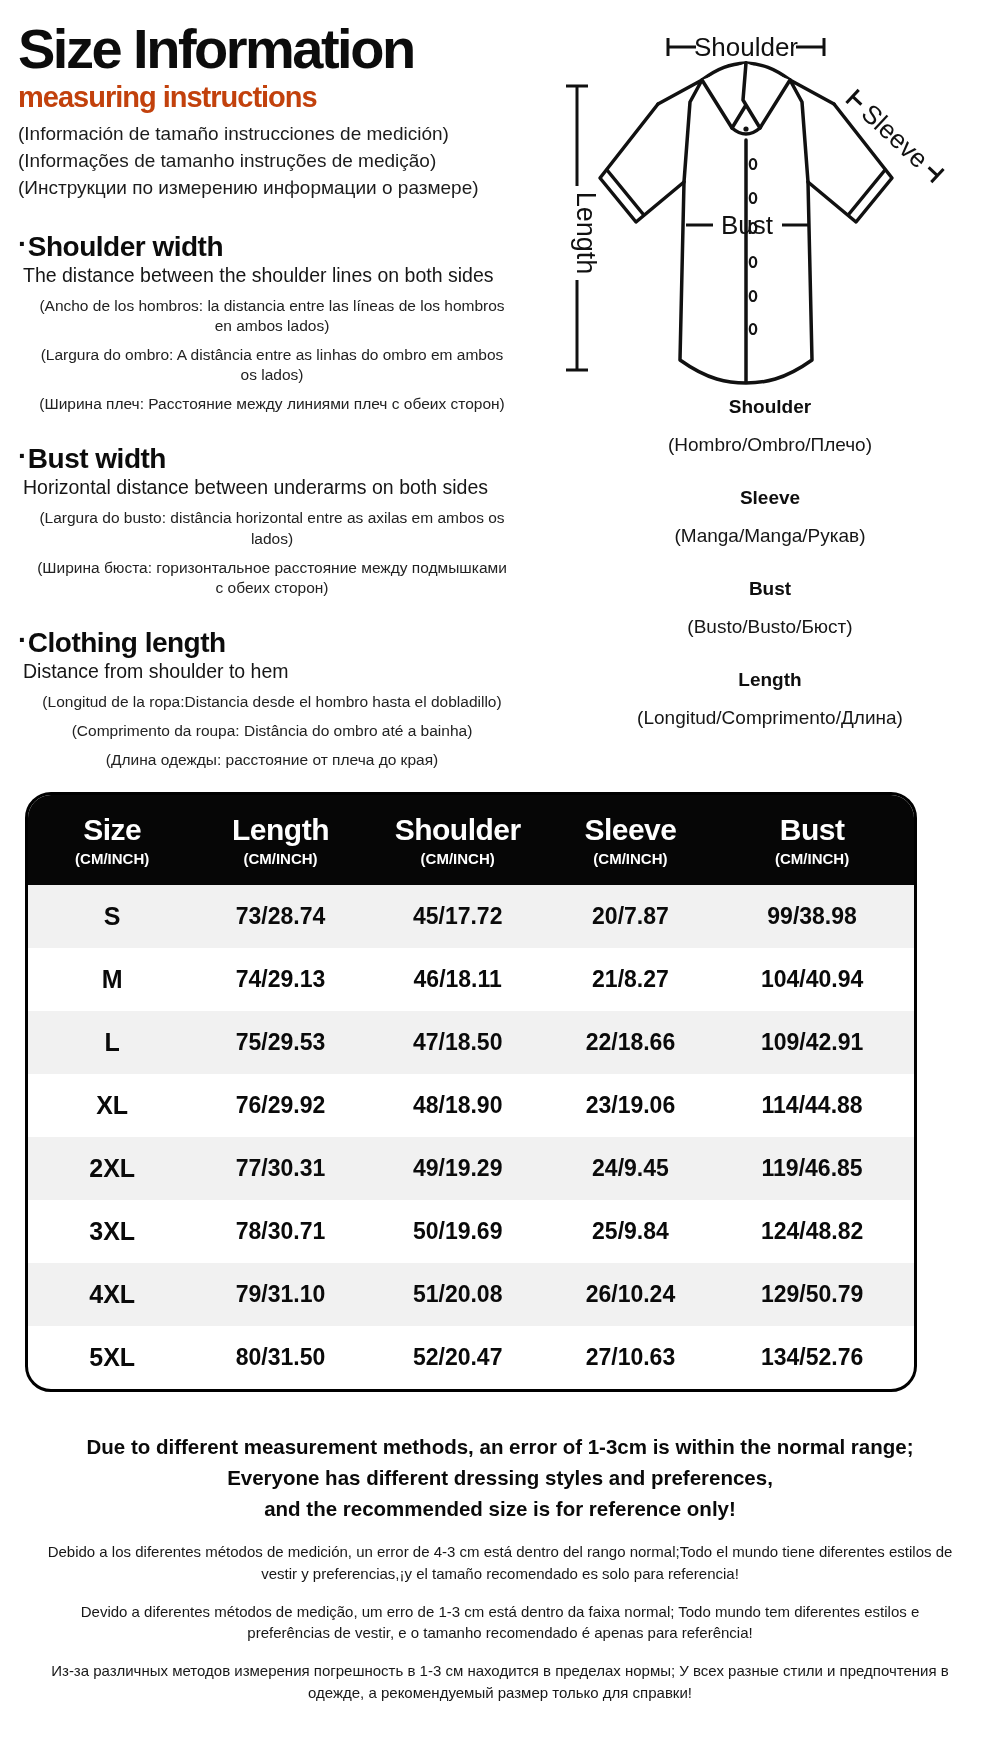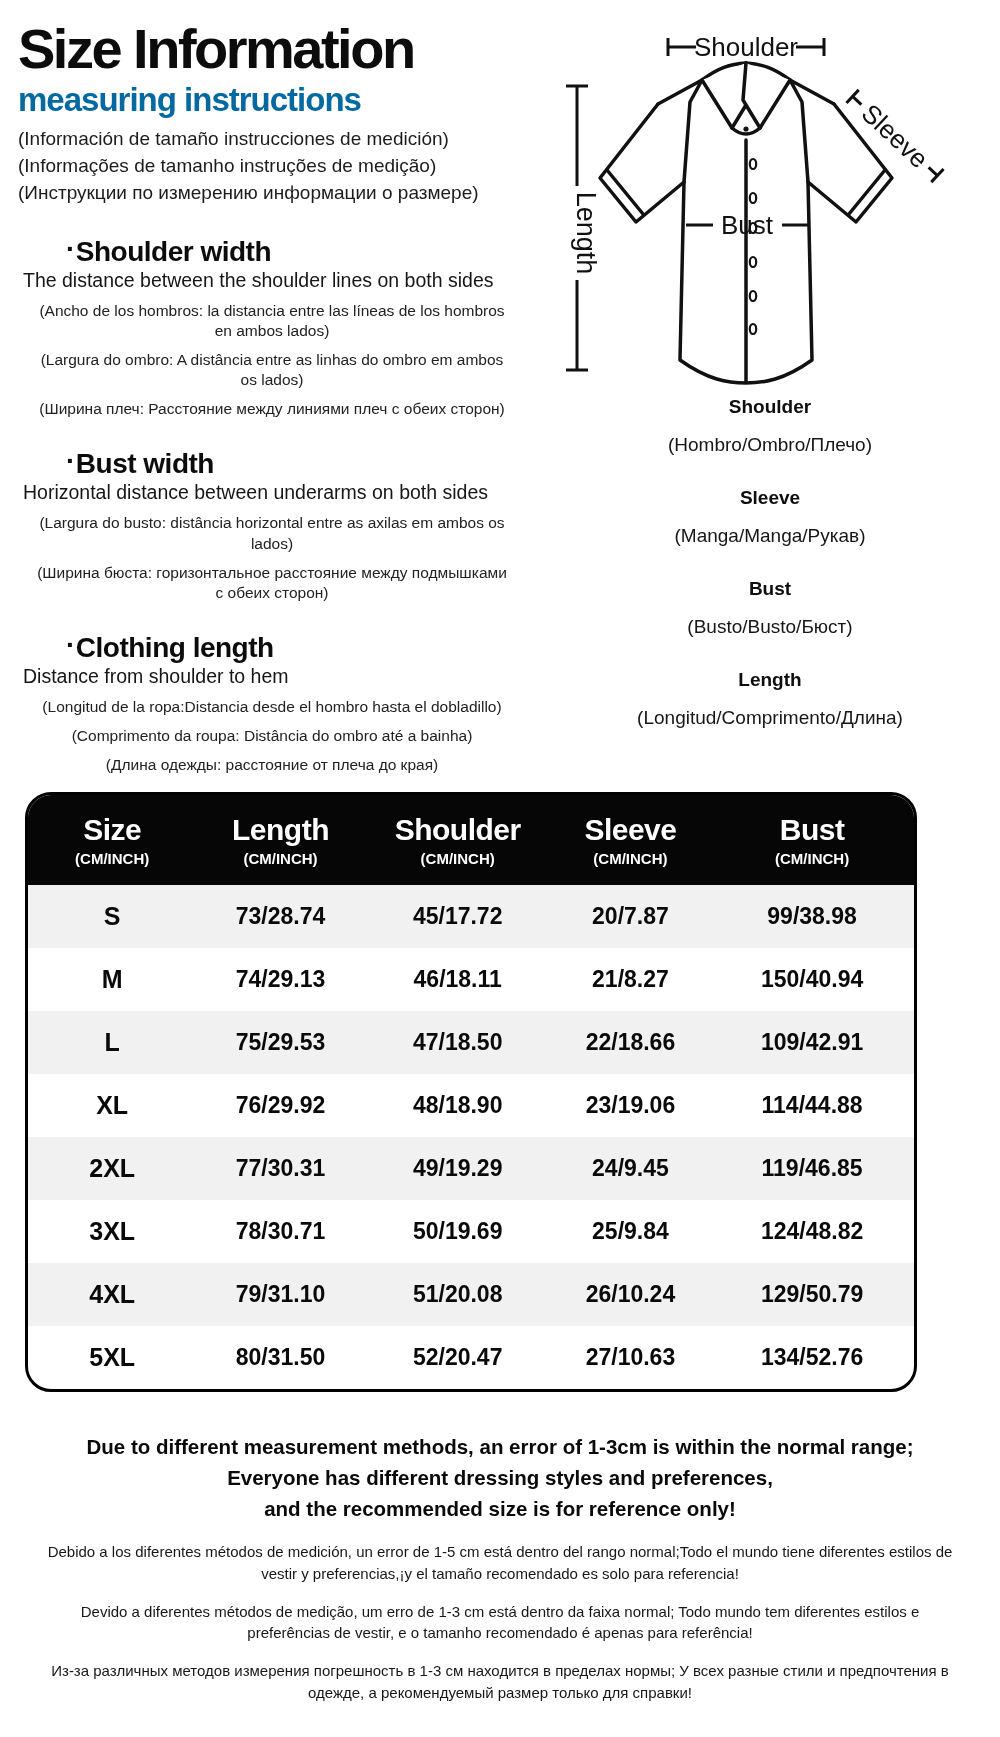--- a/index.html
+++ b/index.html
@@ -8,26 +8,26 @@
     position:relative;
     width:1000px; height:1737px;
     font-family:"Liberation Sans", sans-serif;
     color:#111;
     overflow:hidden;
   }
 
   
   .intro { position:absolute; left:18px; top:20px; width:510px; }
   .page-title { font-size:56px; font-weight:bold; letter-spacing:-2.5px; line-height:1.05; color:#0c0c0c; }
-  .page-subtitle { font-size:33px; font-weight:bold; letter-spacing:-1px; margin-top:2px; color:#0369a1; }
+  .page-subtitle { font-size:29px; font-weight:bold; letter-spacing:-1px; margin-top:2px; color:#c2410c; }
   .intro-trans { font-size:19px; line-height:1.42; margin-top:7px; color:#1c1c1c; }
   .intro-trans div { white-space:nowrap; }
 
   .section { margin-top:26px; }
-  .section-head { font-size:28px; font-weight:bold; letter-spacing:-0.5px; color:#0c0c0c;margin-left:48px; }
+  .section-head { font-size:28px; font-weight:bold; letter-spacing:-0.5px; color:#0c0c0c; }
   .section-bullet { display:inline-block; font-size:28px; vertical-align:3px; margin-right:1px; }
   .section-desc { font-size:19.5px; margin-left:5px; margin-top:1px; color:#161616; }
   .section-trans { font-size:15.5px; line-height:1.3; margin-left:15px; margin-top:9px; width:478px; color:#222;text-align:center; }
 
   
   .diagram-col { position:absolute; left:550px; top:28px; width:440px; text-align:center; }
   .shirt-svg { display:block; }
   .legend { margin-top:6px; }
   .legend-item { margin-bottom:31px; }
   .legend-term { font-size:19px; font-weight:bold; color:#0e0e0e; }
@@ -214,21 +214,21 @@
         <td>73/28.74</td>
         <td>45/17.72</td>
         <td>20/7.87</td>
         <td>99/38.98</td>
       </tr>
       <tr>
         <td class="size-cell">M</td>
         <td>74/29.13</td>
         <td>46/18.11</td>
         <td>21/8.27</td>
-        <td>150/40.94</td>
+        <td>104/40.94</td>
       </tr>
       <tr class="alt">
         <td class="size-cell">L</td>
         <td>75/29.53</td>
         <td>47/18.50</td>
         <td>22/18.66</td>
         <td>109/42.91</td>
       </tr>
       <tr>
         <td class="size-cell">XL</td>
@@ -268,16 +268,16 @@
     </tbody>
   </table>
 </div>
 
 <div class="footer">
   <div class="footer-bold">
     <div>Due to different measurement methods, an error of 1-3cm is within the normal range;</div>
     <div>Everyone has different dressing styles and preferences,</div>
     <div>and the recommended size is for reference only!</div>
   </div>
-  <div class="footer-para">Debido a los diferentes métodos de medición, un error de 1-5 cm está dentro del rango normal;Todo el mundo tiene diferentes estilos de vestir y preferencias,¡y el tamaño recomendado es solo para referencia!</div>
+  <div class="footer-para">Debido a los diferentes métodos de medición, un error de 4-3 cm está dentro del rango normal;Todo el mundo tiene diferentes estilos de vestir y preferencias,¡y el tamaño recomendado es solo para referencia!</div>
   <div class="footer-para">Devido a diferentes métodos de medição, um erro de 1-3 cm está dentro da faixa normal; Todo mundo tem diferentes estilos e preferências de vestir, e o tamanho recomendado é apenas para referência!</div>
   <div class="footer-para">Из-за различных методов измерения погрешность в 1-3 см находится в пределах нормы; У всех разные стили и предпочтения в одежде, а рекомендуемый размер только для справки!</div>
 </div>
 
 </body></html>

